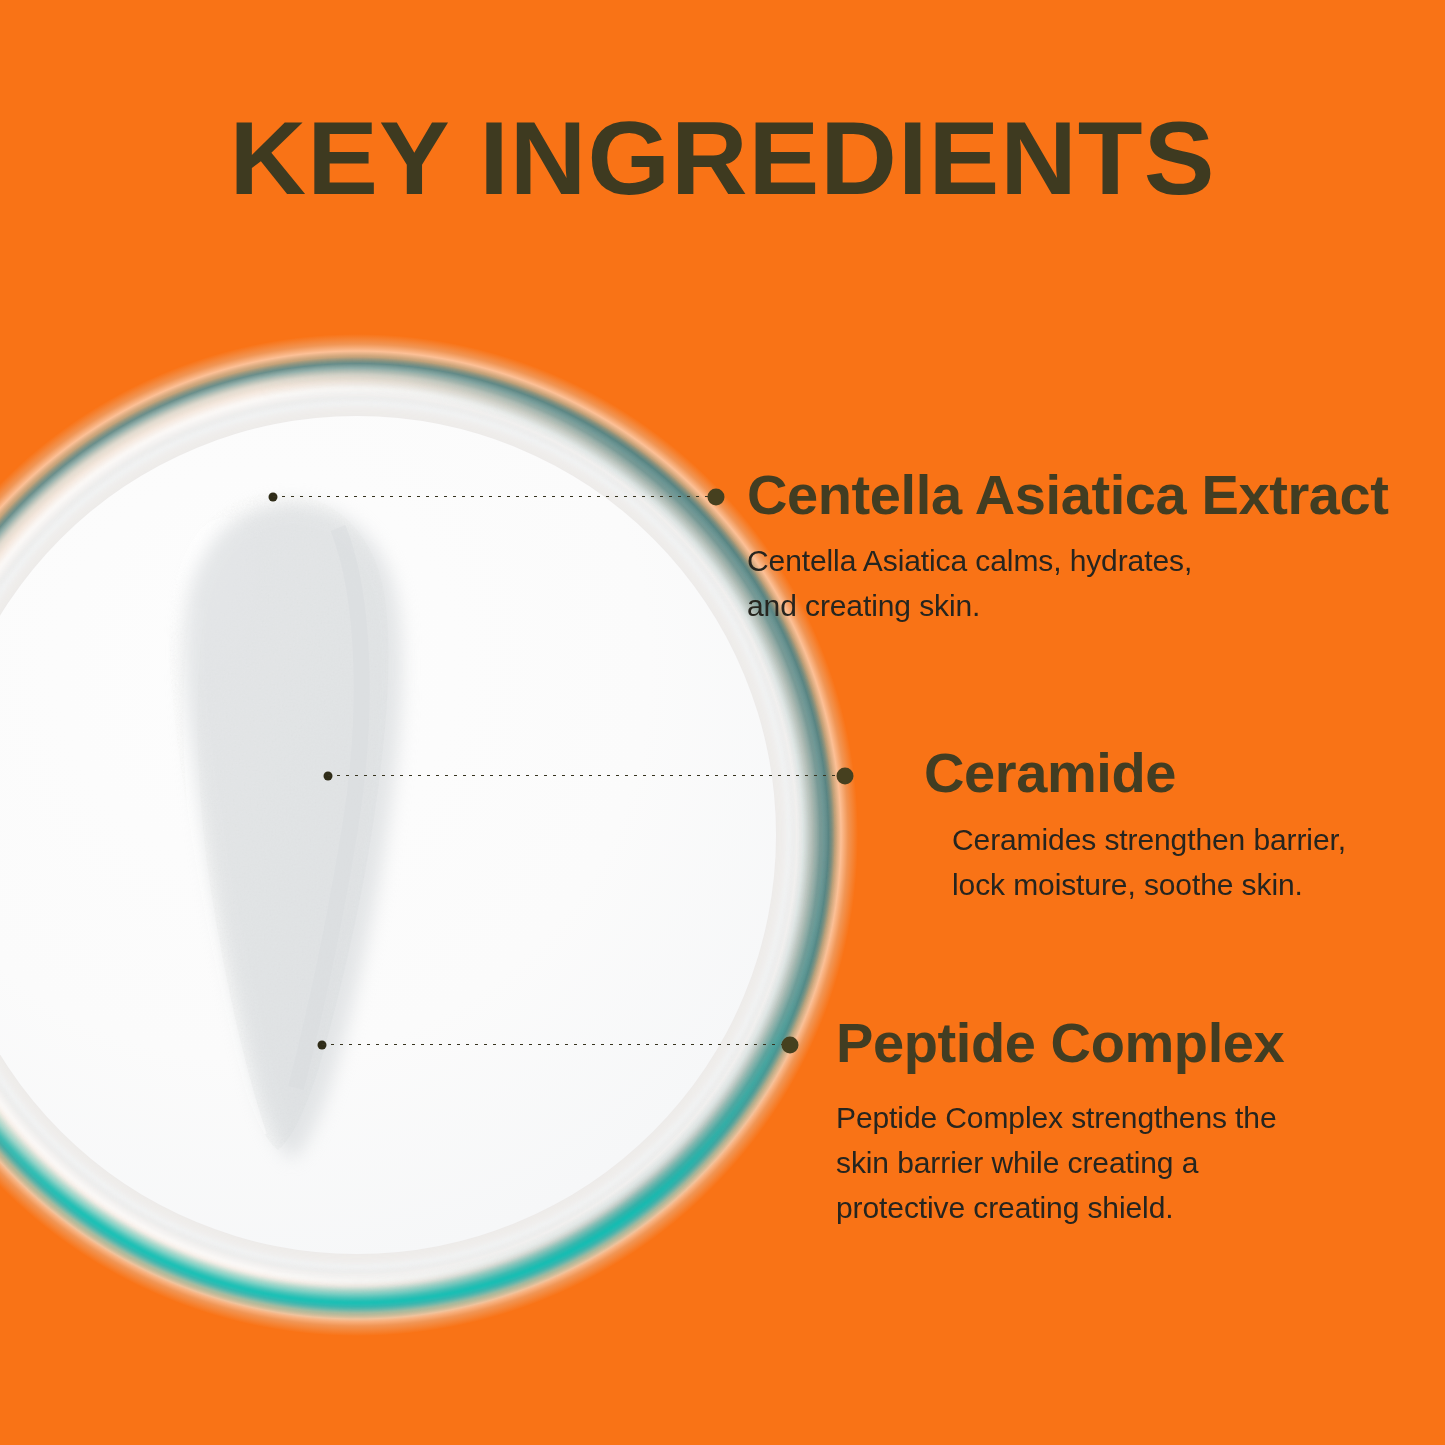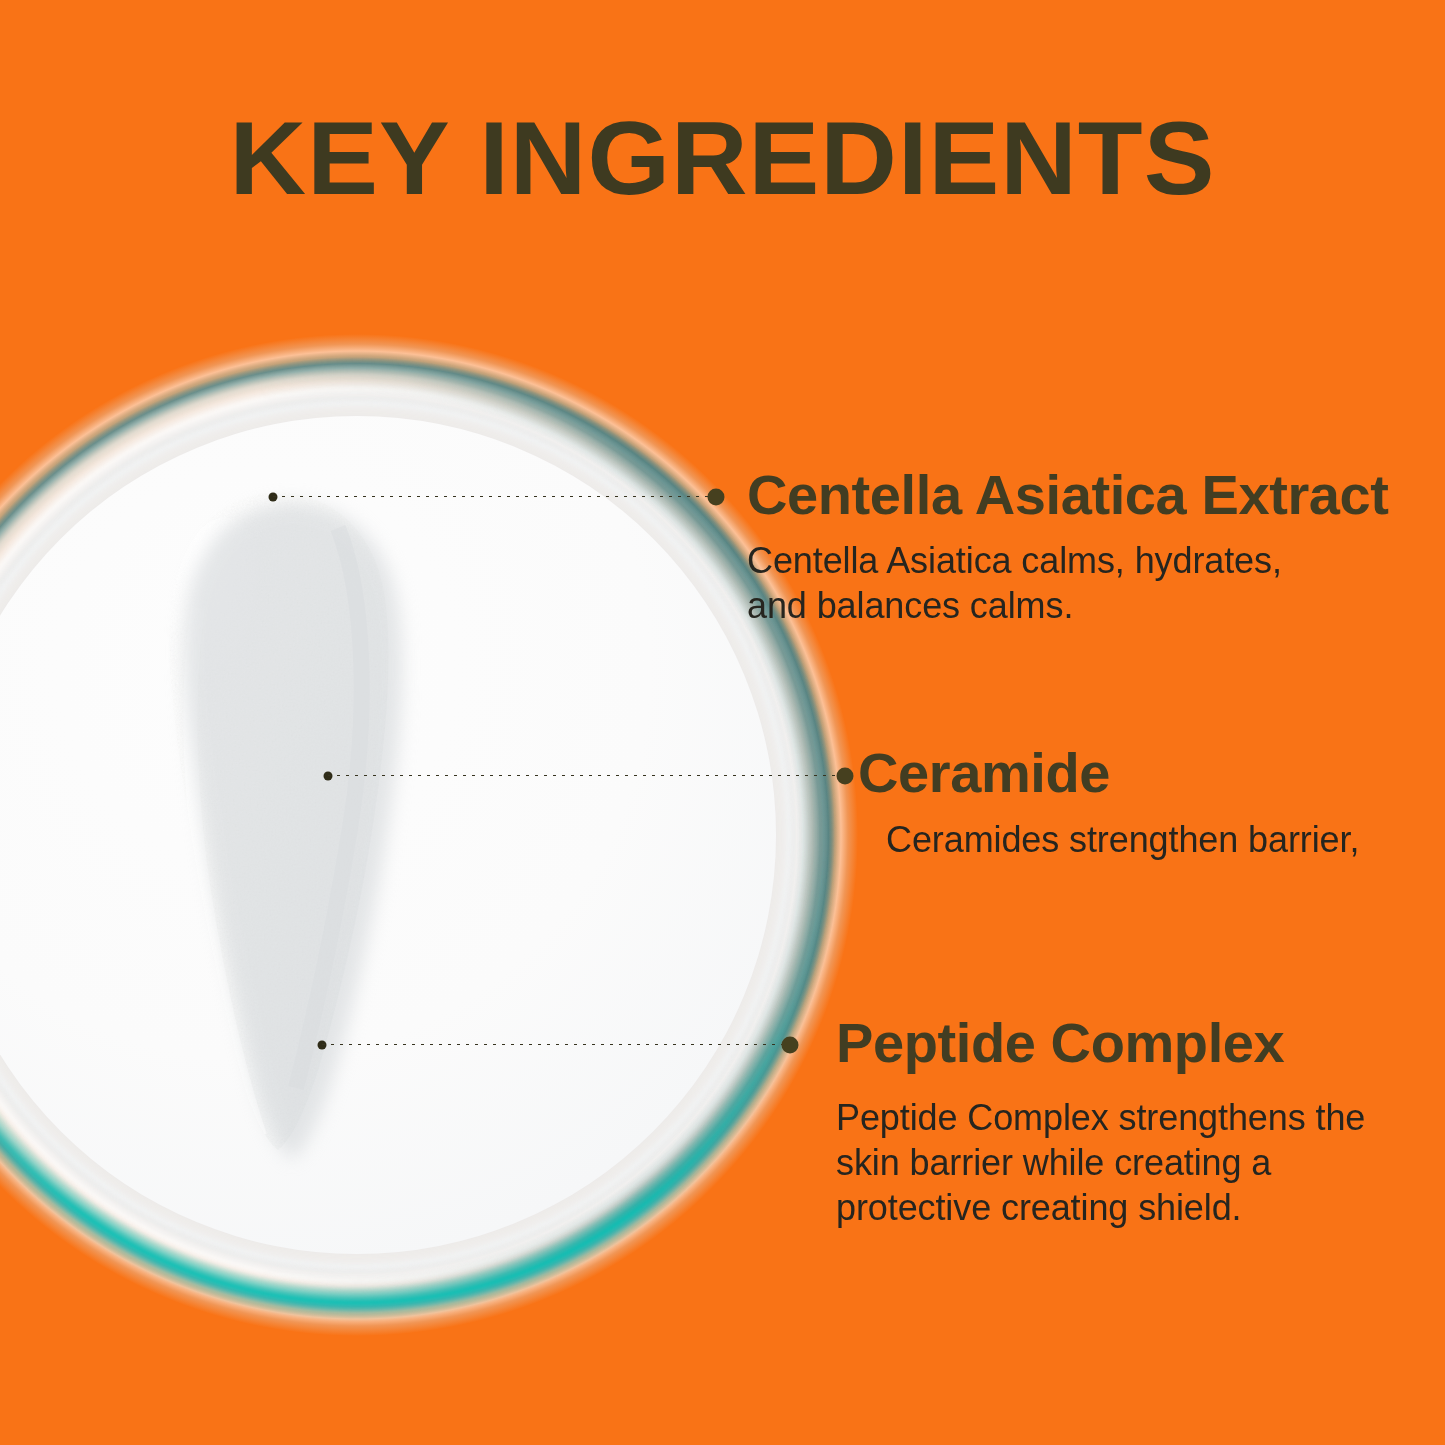--- a/index.html
+++ b/index.html
@@ -179,28 +179,28 @@
     font-weight:700;
     font-size:56px;
     line-height:57px;
     color:#423d22;
     letter-spacing:-0.4px;
     white-space:nowrap;
   }
   .block p{
     font-family:"Liberation Sans",sans-serif;
     font-weight:400;
-    font-size:36px;
+    font-size:30px;
     line-height:45px;
     color:#26251f;
     letter-spacing:-0.1px;
     margin-top:15px;
   }
   #blk-centella{ left:747px; top:466px; }
-  #blk-ceramide{ left:858px; top:744px; }
+  #blk-ceramide{ left:924px; top:744px; }
   #blk-ceramide p{ margin-top:16px;margin-left:28px; }
   #blk-peptide { left:836px; top:1014px; }
   #blk-peptide p{ margin-top:24px; }
 </style>
 </head>
 <body>
 
 <div id="stage">
 
   <div id="title">KEY INGREDIENTS</div>
@@ -280,28 +280,29 @@
   <div class="leader" style="left:322px; top:1043px; width:468px;">
     <span class="dot-s"></span>
     <span class="ln"></span>
     <span class="dot-l"></span>
   </div>
 
   <div class="block" id="blk-centella">
     <h2>Centella Asiatica Extract</h2>
     <p>
       <span>Centella Asiatica calms, hydrates,</span><br>
-      <span>and balances calms.</span>
+      <span>and creating skin.</span>
     </p>
   </div>
 
   <div class="block" id="blk-ceramide">
     <h2>Ceramide</h2>
     <p>
       <span>Ceramides strengthen barrier,</span><br>
+      <span>lock moisture, soothe skin.</span>
     </p>
   </div>
 
   <div class="block" id="blk-peptide">
     <h2>Peptide Complex</h2>
     <p>
       <span>Peptide Complex strengthens the</span><br>
       <span>skin barrier while creating a</span><br>
       <span>protective creating shield.</span>
     </p>

